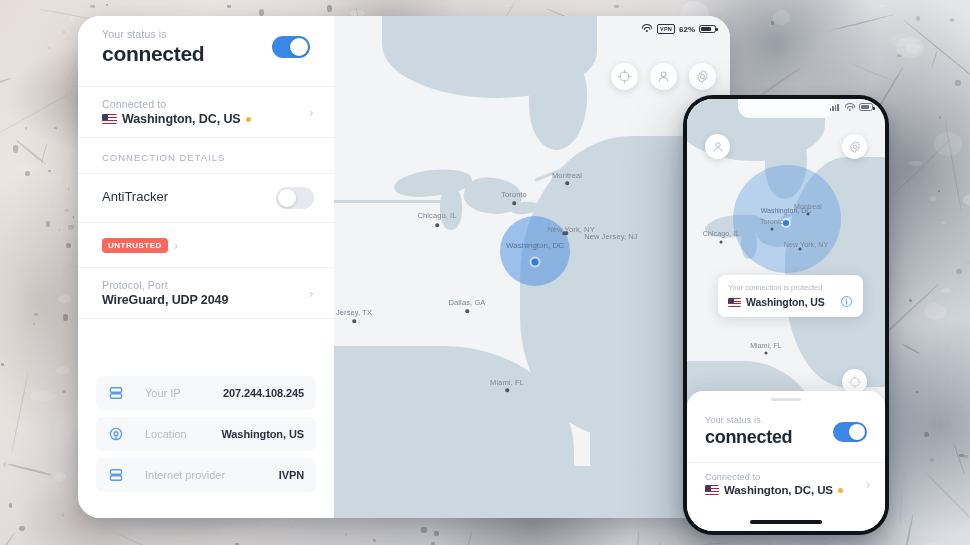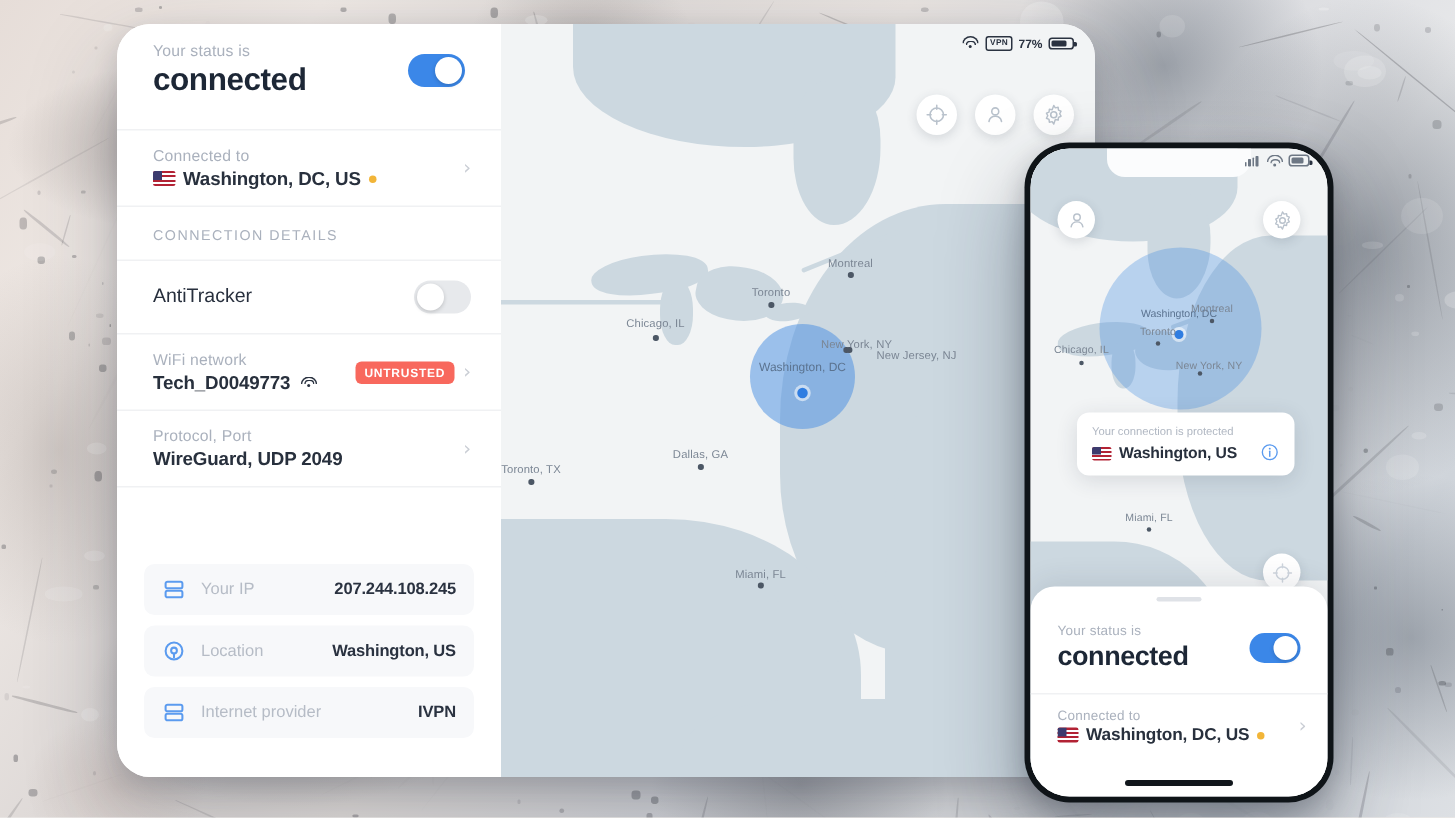--- a/index.html
+++ b/index.html
@@ -147,21 +147,21 @@
     border-radius: 50% 50% 0 0 / 100% 100% 0 0;
   }
   .wifi-glyph i:nth-child(1){ width: 11px; height: 5px; top: 0; }
   .wifi-glyph i:nth-child(2){ width: 6.5px; height: 3px; top: 2.5px; }
   .wifi-glyph i:nth-child(3){ width: 2.4px; height: 2.4px; top: 5.6px; background:#2a3240; border:none; border-radius:50%; }
 
   .cards { margin-top: auto; padding: 10px 18px 26px 18px; }
   .card {
     background: #f7f8fa; border-radius: 7px;
     height: 34px; display: flex; align-items: center;
-    padding: 0 12px; margin-bottom: 7px; gap: 10px;
+    padding: 0 12px; margin-bottom: 7px; gap: 21px;
   }
   .card:last-child { margin-bottom: 0; }
   .card .c-label { font-size: 11px; color: #b6bcc6; flex: 1; }
   .card .c-val { font-size: 11px; color: #2a3240; font-weight: bold; letter-spacing: -.1px; }
   .ic { width: 16px; height: 16px; flex: none; }
 
   
   .map {
     flex: 1; position: relative; overflow: hidden;
     background: #f2f4f5;
@@ -790,31 +790,20 @@
         <div class="at-title">AntiTracker</div>
       </div>
       <div class="toggle off">
         <div class="knob"></div>
       </div>
     </div>
 
     <div class="divider"></div>
 
     <div class="row">
-      <div class="rowmain">
-        <div class="lbl-small">WiFi network</div>
-        <div class="row-val">
-          <span>Tech_D0049773</span>
-          <span class="wifi-glyph">
-              <i></i>
-              <i></i>
-              <i></i>
-            </span>
-        </div>
-      </div>
       <span class="badge">UNTRUSTED</span>
       <span class="chev">›</span>
     </div>
 
     <div class="divider"></div>
 
     <div class="row">
       <div class="rowmain">
         <div class="lbl-small">Protocol, Port</div>
         <div class="row-val">WireGuard, UDP 2049</div>
@@ -884,21 +873,21 @@
 
     <div class="maplabel" style="left:103px; top:195px;">Chicago, IL</div>
     <div class="mapdot" style="left:103px; top:209px;"></div>
 
     <div class="maplabel" style="left:237px; top:209px;">New York, NY</div>
     <div class="mapdot" style="left:230px; top:217px;"></div>
 
     <div class="maplabel" style="left:277px; top:216px;">New Jersey, NJ</div>
     <div class="mapdot" style="left:232px; top:217px;"></div>
 
-    <div class="maplabel" style="left:20px; top:292px;">Toronto, TX</div>
+    <div class="maplabel" style="left:20px; top:292px;">Jersey, TX</div>
     <div class="mapdot" style="left:20px; top:305px;"></div>
 
     <div class="maplabel" style="left:133px; top:282px;">Dallas, GA</div>
     <div class="mapdot" style="left:133px; top:295px;"></div>
 
     <div class="maplabel" style="left:173px; top:362px;">Miami, FL</div>
     <div class="mapdot" style="left:173px; top:374px;"></div>
 
     <div class="mapbtns" style="right:14px; top:47px;">
       <div class="mapbtn">
@@ -921,21 +910,21 @@
       </div>
     </div>
 
     <div class="tab-sb-right">
       <span class="wifi-glyph" style="width:12px;height:10px;">
           <i></i>
           <i></i>
           <i></i>
         </span>
       <span class="vpnchip">VPN</span>
-      <span class="pct">77%</span>
+      <span class="pct">62%</span>
       <span class="batt">
           <i style="width:77%"></i>
         </span>
     </div>
 
   </div>
 </div>
 
 <div id="phone">
   <div class="screen">

